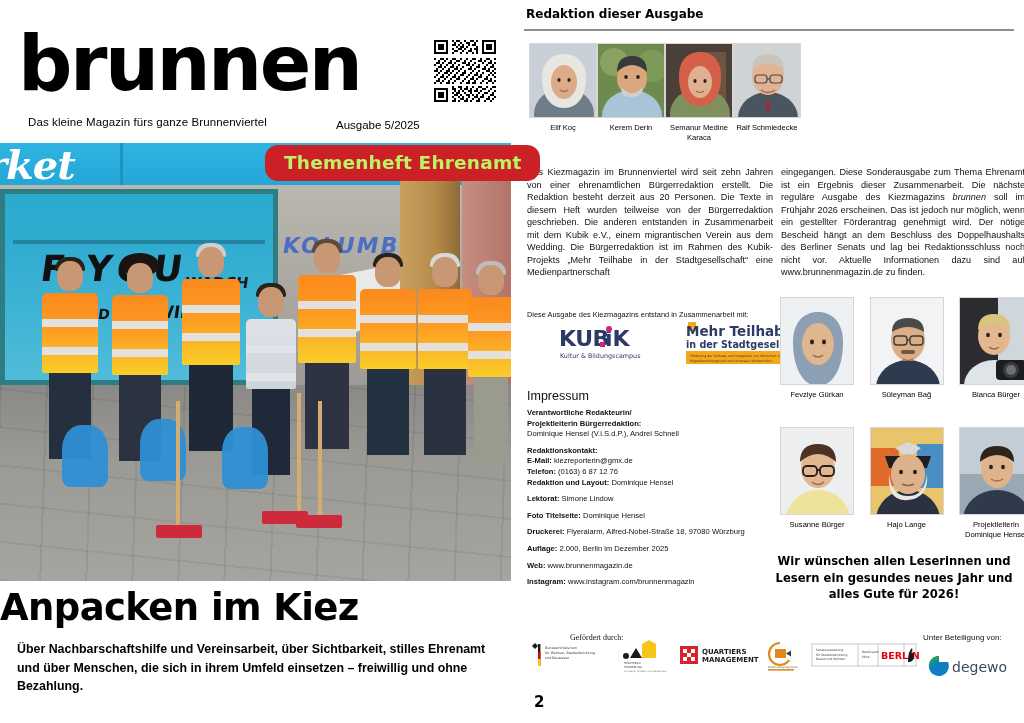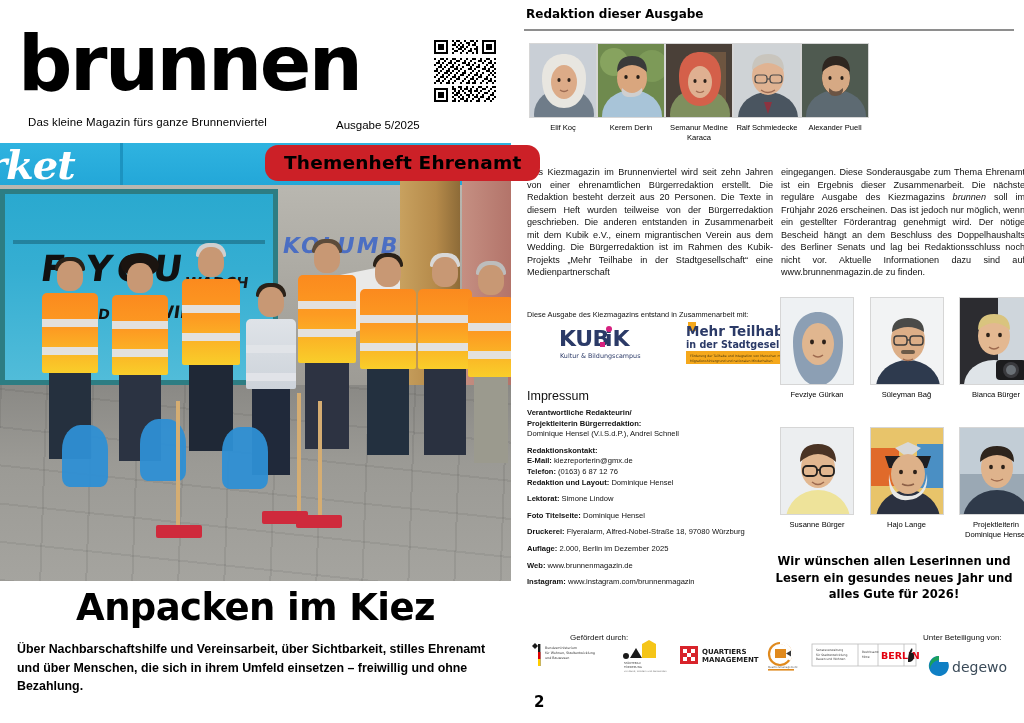--- a/index.html
+++ b/index.html
@@ -115,29 +115,28 @@
             background: rgba(225,228,232,.95); }
   .p-legs { position:absolute; left:12%; width:76%; height:86px; background:#27303f; }
   .broom-stick { position:absolute; width:4px; background:#d5ad72; }
   .broom-head { position:absolute; width:46px; height:13px; background:#cf2a3c; border-radius:2px; }
   .bag { position:absolute; width:46px; height:62px; background:#2e8fd4;
          border-radius:40% 40% 16% 16%; opacity:.95; }
 
   .badge-theme {
     position: absolute; left: 265px; top: 145px;
     padding: 7px 19px 8px;
-    background: #cc2027; color: #000000;
+    background: #cc2027; color: #bef264;
     font-family:"DejaVu Sans", sans-serif;
     font-weight: bold; font-size: 18.5px; letter-spacing: .2px;
     border-radius: 13px; z-index: 6; white-space: nowrap;
   }
 
   .cover-headline {
     position: absolute; left: 0; top: 586px; width: 511px;
-    text-align: center;
     font-family:"DejaVu Sans", sans-serif;
     font-weight: bold; font-size: 37px; letter-spacing: -.6px; color: #000;
   }
   .cover-standfirst {
     position: absolute; left: 17px; top: 640px; width: 493px;
     font-weight: bold; font-size: 12.4px; line-height: 18.5px; color: #000;
   }
 
   
   .page-right { position: absolute; left: 512px; top: 0; width: 512px; height: 723px; }
@@ -184,21 +183,21 @@
   .g-photo { width:74px; height:88px; border:1px solid #d6d6d6; overflow:hidden; position:relative; }
   .g-caption { margin-top:5px; font-size:7.6px; line-height:9.8px; color:#000; }
 
   .wishes {
     position:absolute; left:255px; top:553px; width:254px; text-align:center;
     font-family:"DejaVu Sans", sans-serif; font-weight:bold;
     font-size:11.6px; line-height:16.5px; color:#000;
   }
 
   .foot-label { position:absolute; font-size:8px; color:#111; }
-  .foot-funded { left:58px; top:633px; }
+  .foot-funded { left:58px; top:633px;font-family:Liberation Serif, serif; }
   .foot-partic { left:411px; top:633px; }
   .foot-logos { position:absolute; left:10px; top:640px; width:400px; height:38px; }
   .foot-degewo { position:absolute; left:413px; top:653px; width:92px; height:26px; }
 
   .page-number {
     position:absolute; left:22px; top:693px;
     font-family:"DejaVu Sans", sans-serif; font-weight:bold; font-size:15px; color:#000;
   }
 </style>
 </head>
@@ -590,35 +589,20 @@
               <path d="M18 26q16-14 32 0 0-16-16-16T18 26z" fill="#c9c5bd"></path>
               <rect x="21" y="31" width="12" height="8" rx="3" fill="none" stroke="#4a4a4a" stroke-width="1.2"></rect>
               <rect x="36" y="31" width="12" height="8" rx="3" fill="none" stroke="#4a4a4a" stroke-width="1.2"></rect>
               <path d="M33 35h3" stroke="#4a4a4a" stroke-width="1.2"></path>
               <path d="M27 46q7 5 14 0" stroke="#9c6a52" stroke-width="1.3" fill="none"></path>
               <path d="M30 58l4 12 4-12z" fill="#8c3340"></path>
             </svg>
         </div>
         <div class="ed-caption">Ralf Schmiedecke</div>
       </div>
-      <div class="ed-item">
-        <div class="ed-photo">
-          <svg width="68" height="75" viewBox="0 0 68 75">
-              <rect width="68" height="75" fill="#4f5a50"></rect>
-              <ellipse cx="34" cy="72" rx="30" ry="26" fill="#5d6a72"></ellipse>
-              <ellipse cx="34" cy="34" rx="14" ry="17" fill="#d6a versus"></ellipse>
-              <ellipse cx="34" cy="34" rx="14" ry="17" fill="#d6a984"></ellipse>
-              <path d="M20 28q14-14 28 0 0-16-14-16T20 28z" fill="#2e2620"></path>
-              <ellipse cx="28" cy="34" rx="1.6" ry="2" fill="#241c16"></ellipse>
-              <ellipse cx="40" cy="34" rx="1.6" ry="2" fill="#241c16"></ellipse>
-              <path d="M27 44q7 7 14 0 1 7-7 8t-7-8z" fill="#6b5444"></path>
-            </svg>
-        </div>
-        <div class="ed-caption">Alexander Puell</div>
-      </div>
     </div>
 
     <div class="col col-left">
       <p>Das Kiezmagazin im Brunnenviertel wird seit zehn Jahren von einer ehrenamtlichen Bürgerredaktion erstellt. Die Redaktion besteht derzeit aus 20 Personen. Die Texte in diesem Heft wurden teilweise von der Bürgerredaktion geschrieben. Die anderen entstanden in Zusammenarbeit mit dem Kubik e.V., einem migrantischen Verein aus dem Wedding. Die Bürgerredaktion ist im Rahmen des Kubik-Projekts „Mehr Teilhabe in der Stadtgesellschaft“ eine Medienpartnerschaft</p>
     </div>
     <div class="col col-right">
       <p><span>eingegangen. Diese Sonderausgabe zum Thema Ehrenamt ist ein Ergebnis dieser Zusammenarbeit. Die nächste reguläre Ausgabe des Kiezmagazins </span><em>brunnen</em><span> soll im Frühjahr 2026 erscheinen. Das ist jedoch nur möglich, wenn ein gestellter Förderantrag genehmigt wird. Der nötige Bescheid hängt an dem Beschluss des Doppelhaushalts des Berliner Senats und lag bei Redaktionsschluss noch nicht vor. Aktuelle Informationen dazu sind auf www.brunnenmagazin.de zu finden.</span></p>
     </div>
 
     <div class="coop-label">Diese Ausgabe des Kiezmagazins entstand in Zusammenarbeit mit:</div>

